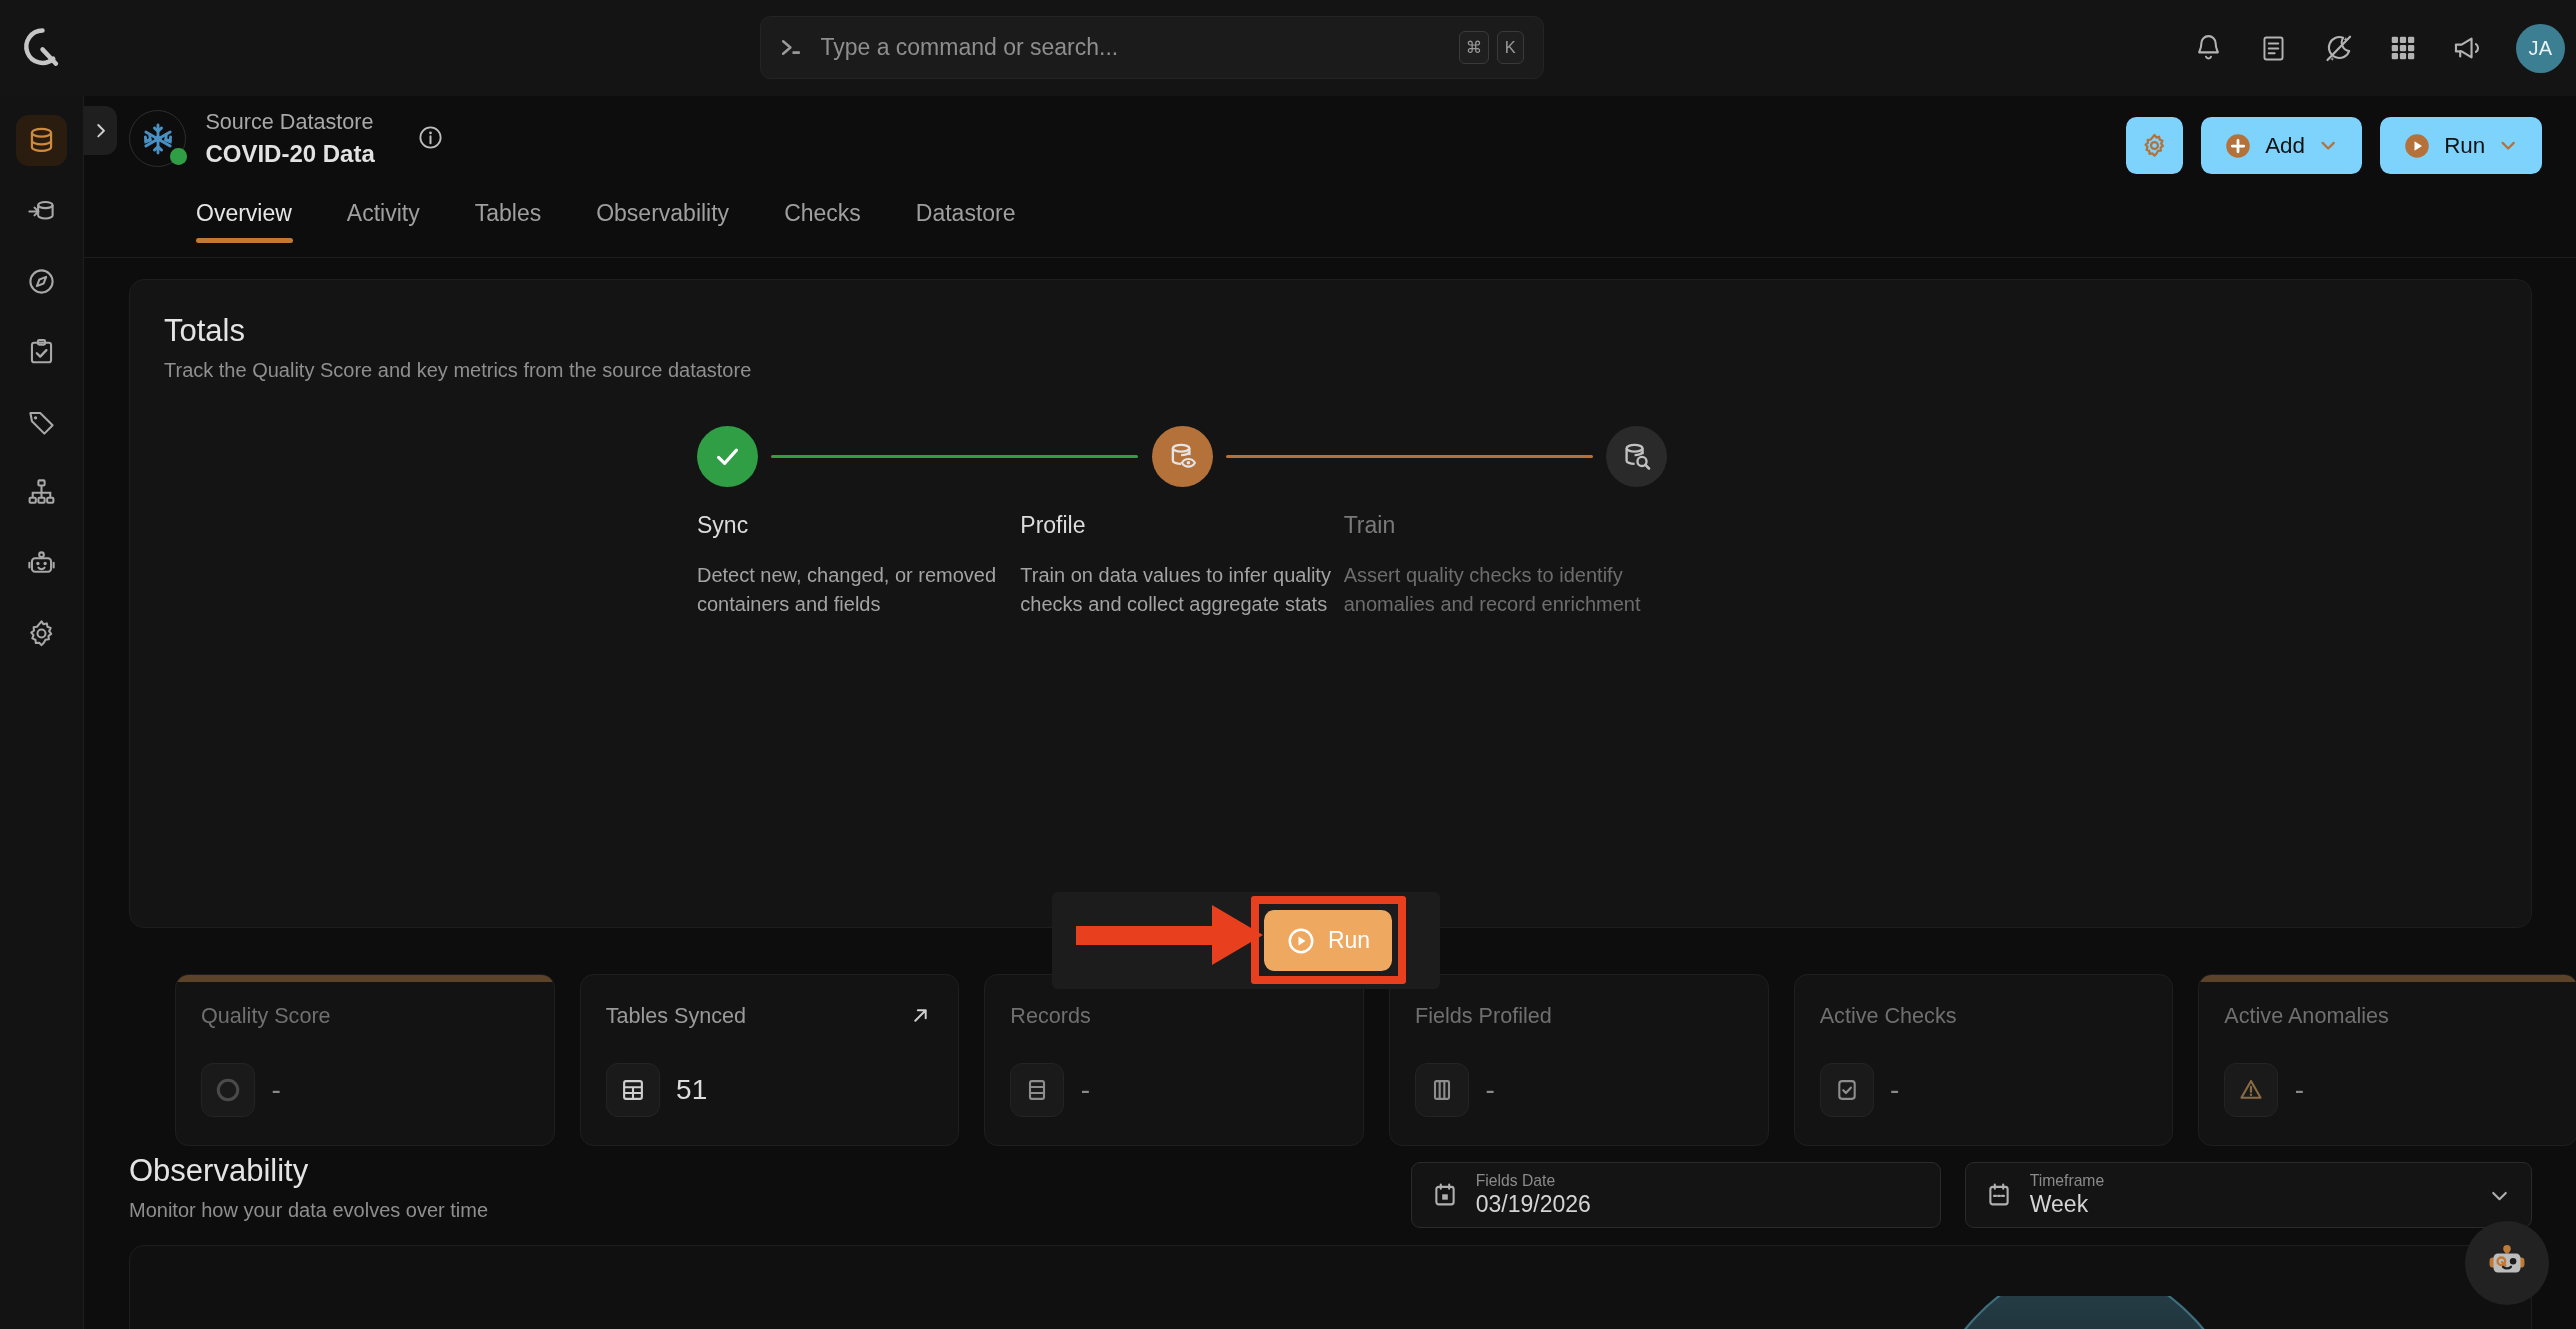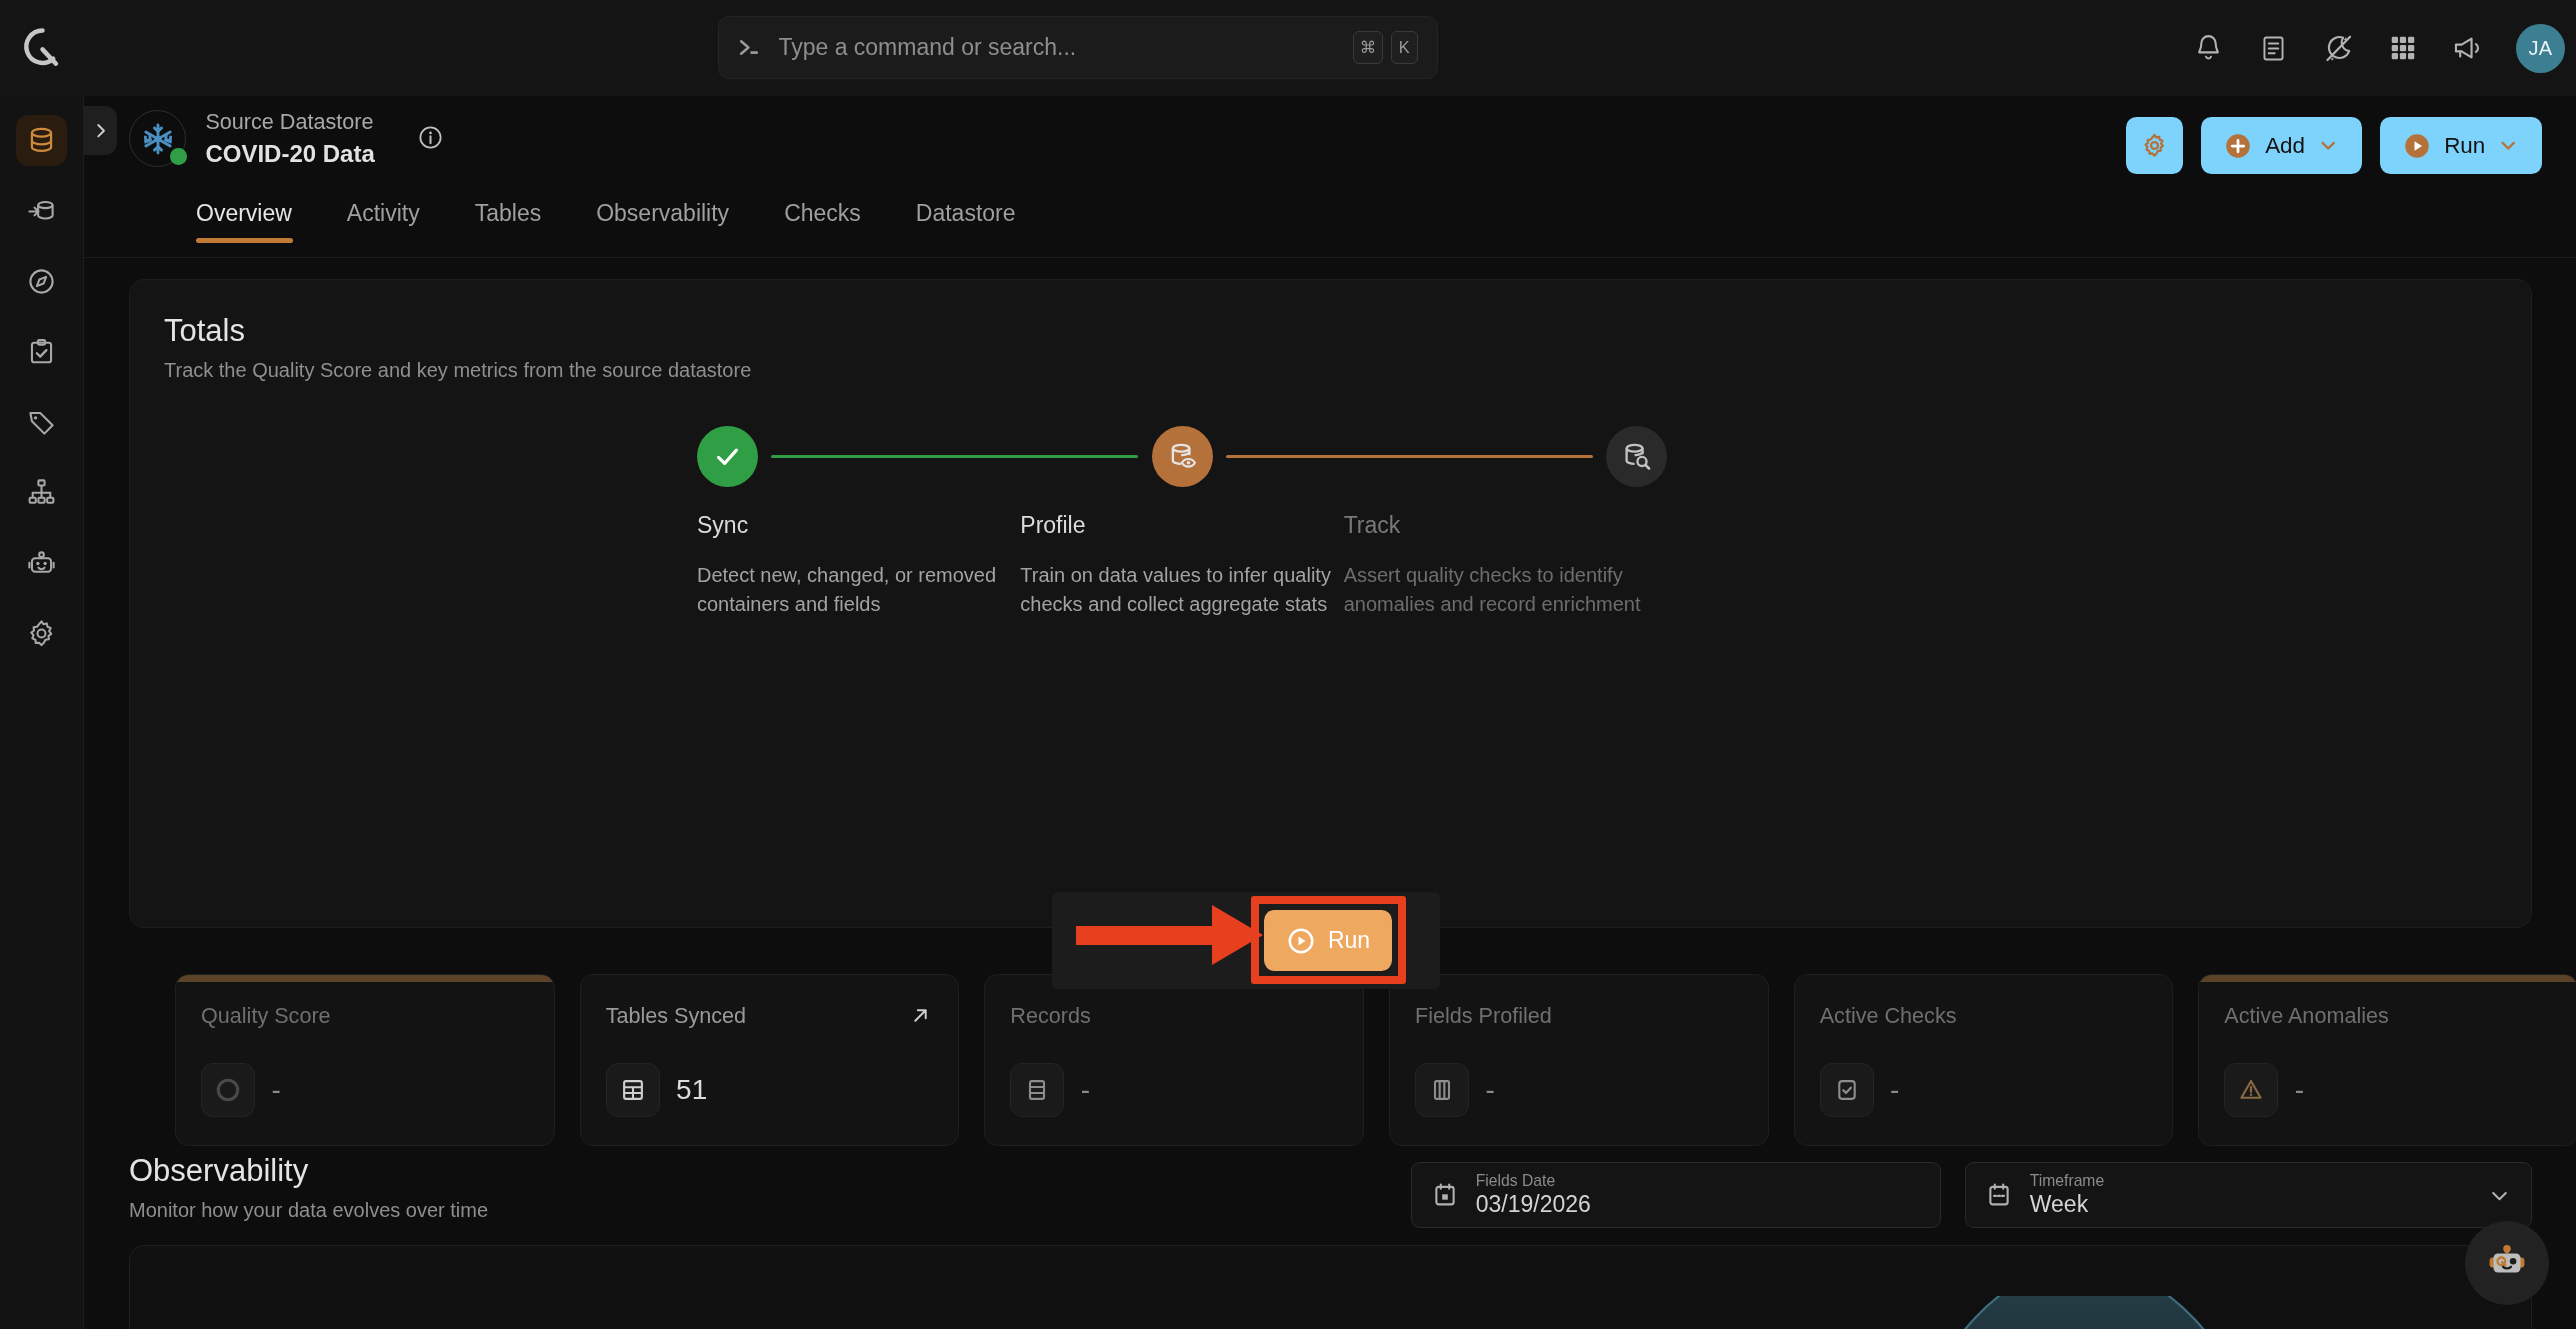--- a/index.html
+++ b/index.html
@@ -11,21 +11,21 @@
   }
   .app { position: relative; width: 2576px; height: 1330px; background: #0d0d0d; }
 
   
   .topbar {
     position: absolute; top: 0; left: 0; width: 2576px; height: 96px;
     background: #141414; display: flex; align-items: center;
   }
   .logo-slot { width: 84px; display: flex; align-items: center; justify-content: center; }
   .q-logo { width: 43px; height: 43px; }
-  .search-wrap { position: absolute; left: 718px; top: 16.4px; width: 720px; height: 63px; }
+  .search-wrap { position: absolute; left: 760px; top: 16.4px; width: 784px; height: 63px; }
   .search-box {
     width: 100%; height: 100%; background: #1b1b1b; border: 0.7px solid #242424;
     border-radius: 10.4px; display: flex; align-items: center; padding: 0 19.4px; gap: 15px;
   }
   .term-icon { width: 25px; height: 21px; flex: none; }
   .search-input {
     flex: 1; background: transparent; border: none; outline: none;
     color: #c9c9c9; font-family: "Liberation Sans", sans-serif; font-size: 23px;
   }
   .search-input::placeholder { color: #8e8e8e; }
@@ -462,21 +462,21 @@
         <div class="step-cols">
           <div class="step-col">
             <div class="step-name">Sync</div>
             <div class="step-desc">Detect new, changed, or removed containers and fields</div>
           </div>
           <div class="step-col">
             <div class="step-name">Profile</div>
             <div class="step-desc">Train on data values to infer quality checks and collect aggregate stats</div>
           </div>
           <div class="step-col sp">
-            <div class="step-name dim">Track</div>
+            <div class="step-name dim">Train</div>
             <div class="step-desc dim">Assert quality checks to identify anomalies and record enrichment</div>
           </div>
         </div>
       </div>
 
       <div class="run-pop"></div>
       <div class="arrow-shaft"></div>
       <div class="arrow-head"></div>
       <div class="run-hl"></div>
       <div class="run-btn">

